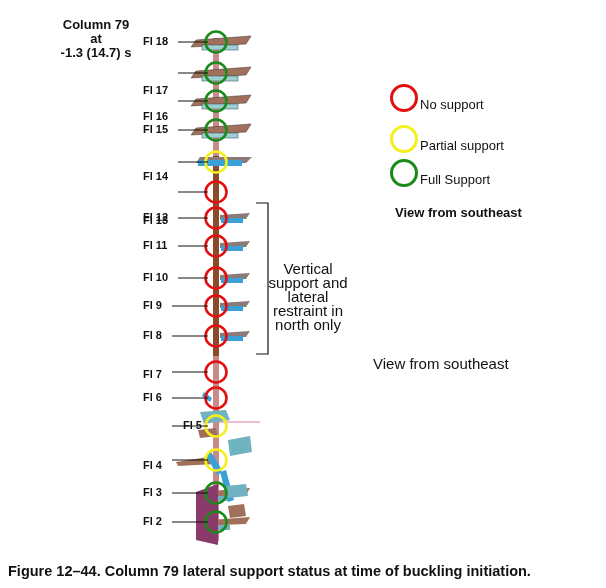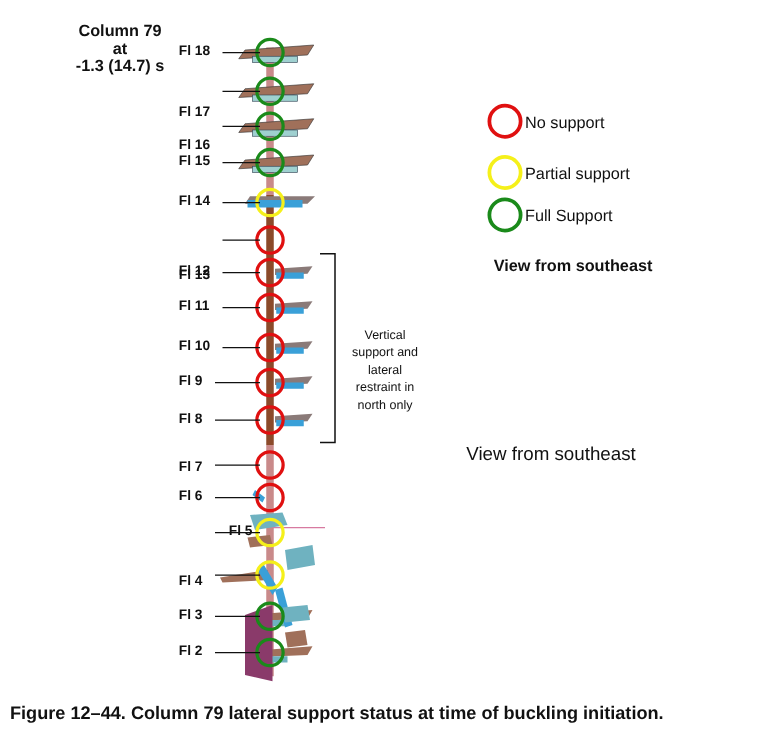--- a/index.html
+++ b/index.html
@@ -2,26 +2,26 @@
 <html><head>
 <meta charset="utf-8">
 <style>
   html, body { margin: 0; padding: 0; background: #ffffff; }
   body { width: 606px; height: 588px; position: relative; overflow: hidden;
          font-family: "Liberation Sans", sans-serif; color: #111; }
   .abs { position: absolute; }
   .title { left: 48px; top: 18px; width: 96px; text-align: center; font-weight: bold;
            font-size: 13px; line-height: 14px; }
   .floor-label { font-weight: bold; font-size: 11px; left: 143px; width: 32px; text-align: left; }
-  .legend-item { left: 390px; height: 30px; display: flex; align-items: center; }
+  .legend-item { left: 390px; height: 30px; display: flex; align-items: flex-end; }
   .legend-circle { width: 22px; height: 22px; border-radius: 50%; border-width: 3px; border-style: solid; box-sizing: border-box; width: 28px; height: 28px; }
   .legend-text { font-size: 13px; margin-left: 2px; }
   .view-bold { left: 395px; top: 205px; font-weight: bold; font-size: 13px; }
   .view-plain { left: 373px; top: 355px; font-size: 15px; }
-  .bracket-text { left: 268px; top: 262px; width: 80px; text-align: center; font-size: 10px; line-height: 14px; }
+  .bracket-text { left: 268px; top: 262px; width: 80px; text-align: center; font-size: 15px; line-height: 14px; }
   .caption { left: 8px; top: 563px; font-weight: bold; font-size: 14.5px; white-space: nowrap; text-align: right; }
   svg.diagram { position: absolute; left: 0; top: 0; }
 </style>
 </head>
 <body>
 
 <div class="abs title">
   <div>Column 79</div>
   <div>at</div>
   <div>-1.3 (14.7) s</div>
@@ -111,21 +111,21 @@
       <line x1="172" y1="522" x2="208" y2="522" stroke="#111" stroke-width="1"></line>
     </g>
   <path d="M256 203 L268 203 L268 354 L256 354" fill="none" stroke="#111" stroke-width="1.2"></path>
 </svg>
 
 <div id="floor-labels">
     <div class="abs floor-label" style="top: 35px;">Fl 18</div>
     <div class="abs floor-label" style="top: 66px; margin-top: 18px;">Fl 17</div>
     <div class="abs floor-label" style="top: 110px;">Fl 16</div>
     <div class="abs floor-label" style="top: 123px;">Fl 15</div>
-    <div class="abs floor-label" style="top: 155px;">Fl 14</div>
+    <div class="abs floor-label" style="top: 170px;">Fl 14</div>
     <div class="abs floor-label" style="top: 185px; margin-top: 29px;">Fl 13</div>
     <div class="abs floor-label" style="top: 211px;">Fl 12</div>
     <div class="abs floor-label" style="top: 239px;">Fl 11</div>
     <div class="abs floor-label" style="top: 271px;">Fl 10</div>
     <div class="abs floor-label" style="top: 299px;">Fl 9</div>
     <div class="abs floor-label" style="top: 329px;">Fl 8</div>
     <div class="abs floor-label" style="top: 368px;">Fl 7</div>
     <div class="abs floor-label" style="top: 391px;">Fl 6</div>
     <div class="abs floor-label" style="top: 419px; padding-left: 40px;">Fl 5</div>
     <div class="abs floor-label" style="top: 459px;">Fl 4</div>

